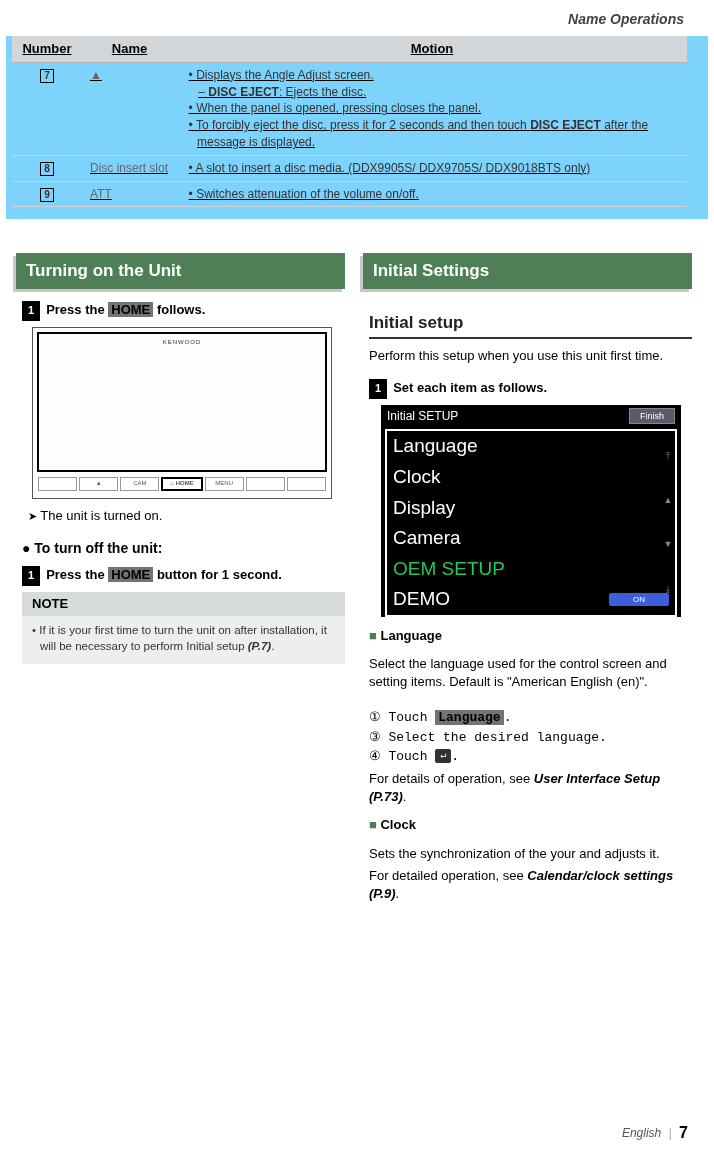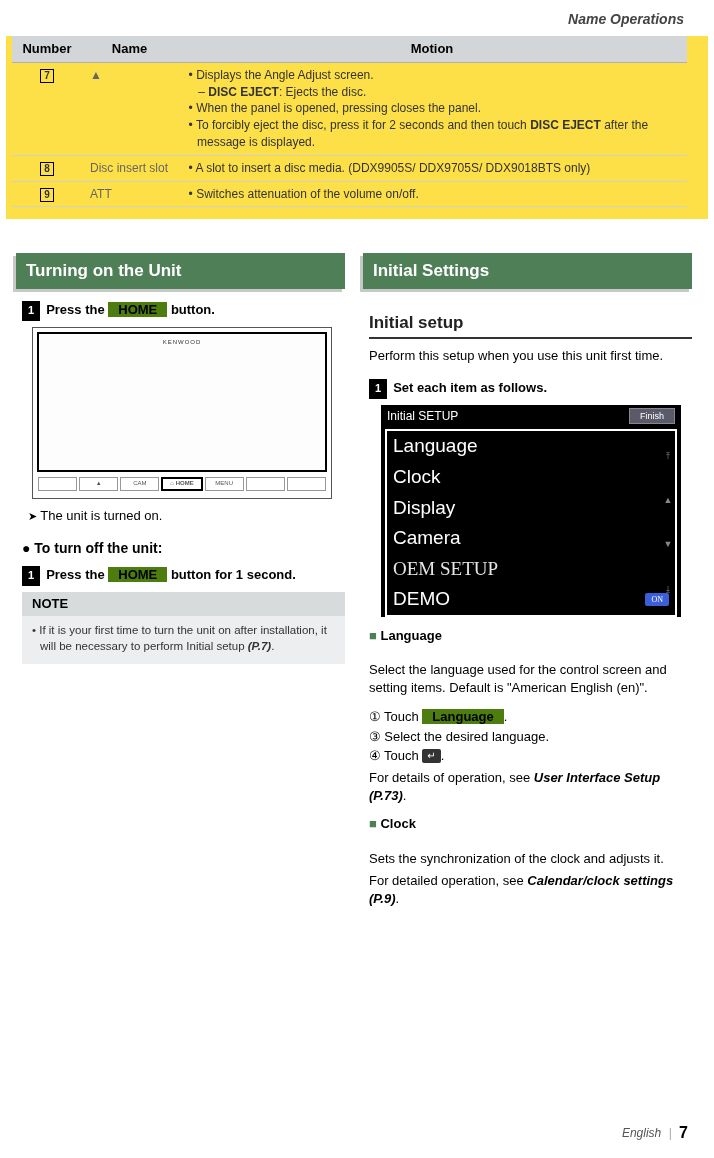--- a/index.html
+++ b/index.html
@@ -1,18 +1,18 @@
 <!DOCTYPE html>
 <html><head>
 <meta charset="utf-8">
 <style>
   * { box-sizing: border-box; margin: 0; padding: 0; }
   body { font-family: "Segoe UI", Arial, sans-serif; color: #000; width: 714px; height: 1158px; position: relative; background: #fff; font-size: 13px; line-height: 1.4; }
   .header-right { text-align: right; font-style: italic; font-weight: bold; color: #444; padding: 10px 30px 6px 0; font-size: 14px; }
-  .table-wrap { background: #fde047; padding: 0 21px 12px 6px; margin: 0 6px; }
+  .table-wrap { background: #7dd3fc; padding: 0 21px 12px 6px; margin: 0 6px; text-decoration: underline; }
   table { width: 100%; border-collapse: collapse; }
   th { background: #d3d6d8; font-weight: bold; text-align: center; padding: 4px; border-bottom: 1px solid #b0b0b0; font-size: 13px; }
   td { padding: 4px 8px; vertical-align: top; border-bottom: 1px solid #d0d0d0; font-size: 12px; color: #333; }
   td.num { width: 70px; text-align: center; }
   td.name { width: 95px; color: #666; }
   .boxnum { display: inline-block; border: 1.3px solid #000; font-weight: bold; font-size: 10px; padding: 0px 3px; line-height: 1.2; }
   .bullet { padding-left: 1em; text-indent: -0.7em; }
   .bullet::before { content: "• "; }
   .dash { padding-left: 2em; text-indent: -0.9em; }
   .dash::before { content: "– "; }
@@ -38,30 +38,30 @@
   .note-head { background: #d8dbdc; font-weight: bold; font-size: 13px; padding: 3px 10px; }
   .note-body { font-size: 11.5px; padding: 6px 10px 0 18px; text-indent: -8px; color: #333; }
   .note-body::before { content: "• "; }
   .sub-title-line { font-weight: bold; font-size: 17px; border-bottom: 2px solid #333; padding-bottom: 2px; margin: 22px 0 8px 0; color: #222; }
   .setup-img { margin: 4px 0 0 12px; width: 300px; background: #000; color: #fff; font-family: Arial; position: relative; padding: 0; }
   .setup-top { display: flex; justify-content: space-between; padding: 3px 6px; font-size: 12px; }
   .finish { background: #5a5a6a; border: 1px solid #888; font-size: 9px; padding: 1px 10px; text-align: center; }
   .setup-list { border: 2px solid #fff; margin: 2px 4px 4px 4px; }
   .setup-item { font-size: 19px; padding: 2px 6px; display: flex; justify-content: space-between; align-items: center; }
   .setup-item + .setup-item { }
-  .oem { color: #e5e5e5; font-family: Liberation Serif, serif; }
-  .on-badge { background: #3b5fd8; color: #fff; font-size: 8px; padding: 1px 6px; border-radius: 2px; font-family: Liberation Serif, serif; }
+  .oem { color: #22c55e; }
+  .on-badge { background: #3b5fd8; color: #fff; font-size: 8px; padding: 1px 24px; border-radius: 2px; }
   .side-marks { position: absolute; right: 6px; top: 30px; bottom: 6px; width: 14px; display: flex; flex-direction: column; justify-content: space-around; font-size: 9px; color: #888; align-items: center; }
   .setup-wrap { position: relative; }
   .item-head { font-weight: bold; font-size: 13px; margin-top: 10px; }
   .item-head::before { content: "■ "; color: #4f7f56; }
-  .item-body { font-size: 13px; margin-top: 16px; }
-  .circ-list { font-size: 13px; margin-top: 11px; }
+  .item-body { font-size: 13px; margin-top: 10px; }
+  .circ-list { font-size: 13px; margin-top: 18px; font-family: Liberation Mono, monospace; }
   .circ-list div { margin: 1px 0; }
-  .kw { background: #4d7c0f; padding: 0 10px; font-weight: bold; }
+  .kw { background: #737373; padding: 0 3px; font-weight: bold; }
   .back-icon { display: inline-block; background: #333; color: #fff; font-size: 10px; padding: 0px 5px; border-radius: 2px; vertical-align: middle; }
   .ref { font-style: italic; font-weight: bold; }
   .footer { position: absolute; bottom: 14px; right: 26px; font-size: 12px; }
   .footer .lang { font-style: italic; color: #555; }
   .footer .pg { font-weight: bold; font-size: 16px; vertical-align: -1px; }
   .sep { color: #aaa; padding: 0 4px; }
 </style>
 </head>
 <body>
 
@@ -104,21 +104,21 @@
     </tbody>
   </table>
 </div>
 
 <div class="columns">
 
   <div class="col">
     <div class="section-title">Turning on the Unit</div>
     <div class="step">
       <span class="step-num">1</span>
-      <span class="step-text"><span>Press the </span><span class="kw">HOME</span><span> button.</span></span>
+      <span class="step-text"><span>Press the </span><span class="kw">HOME</span><span> follows.</span></span>
     </div>
     <div class="device-fig">
       <div class="outerframe">
         <div class="screen">
           <div class="screen-brand">KENWOOD</div>
         </div>
         <div style="position:relative;">
           <div class="bottom-bar" style="position:relative; left:0; right:0;">
             <div class="btm-btn"></div>
             <div class="btm-btn">▲</div>
@@ -180,21 +180,21 @@
     <div class="item-head">Language</div>
     <div class="item-body">Select the language used for the control screen and setting items. Default is "American English (en)".</div>
     <div class="circ-list">
       <div><span>① Touch </span><span class="kw">Language</span>.</div>
       <div>③ Select the desired language.</div>
       <div><span>④ Touch </span><span class="back-icon">↵</span>.</div>
     </div>
     <div class="item-body" style="margin-top:4px;"><span>For details of operation, see </span><span class="ref">User Interface Setup (P.73)</span>.</div>
 
     <div class="item-head">Clock</div>
-    <div class="item-body">Sets the synchronization of the clock and adjusts it.</div>
+    <div class="item-body">Sets the synchronization of the your and adjusts it.</div>
     <div class="item-body" style="margin-top:4px;"><span>For detailed operation, see </span><span class="ref">Calendar/clock settings (P.9)</span>.</div>
   </div>
 </div>
 
 <div class="footer">
   <span class="lang">English</span>
   <span class="sep">|</span>
   <span class="pg">7</span>
 </div>
 

